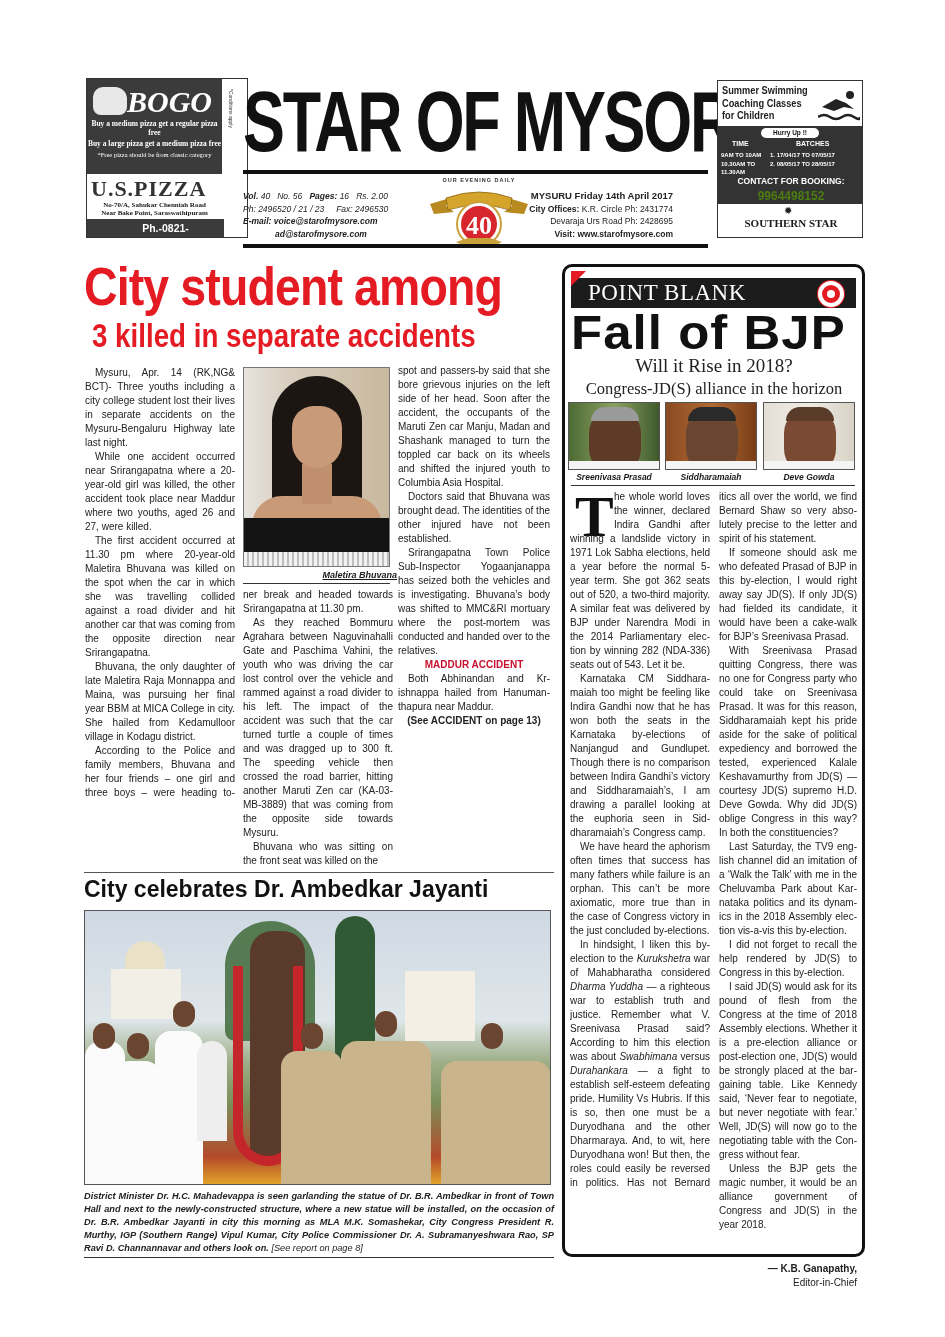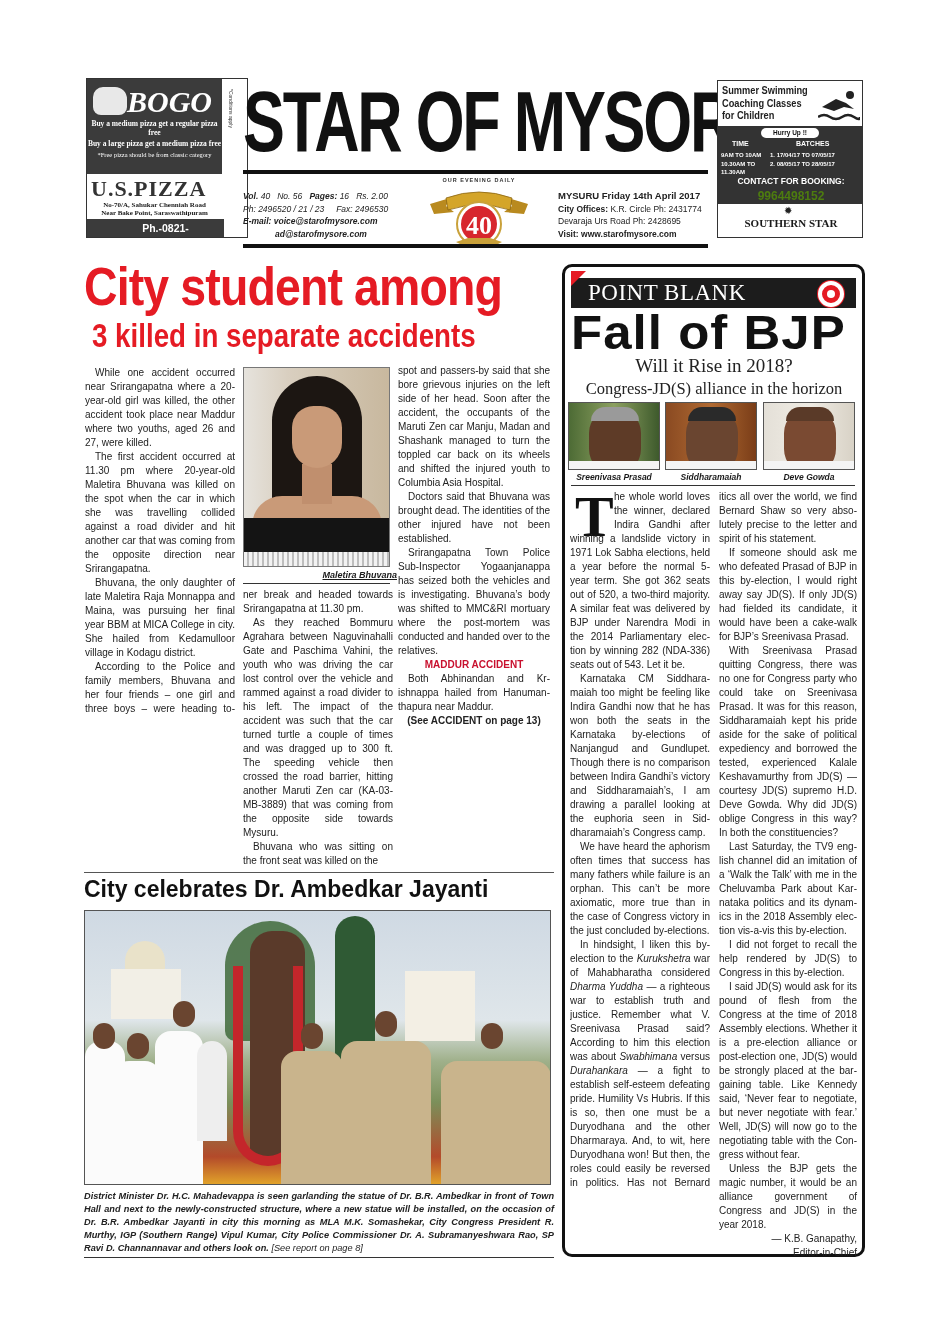--- a/index.html
+++ b/index.html
@@ -21,21 +21,21 @@
   #ad-pizza .phone { position: absolute; left: 0; bottom: 0; width: 137px; height: 18px; background: #3b3b3b; color: #fff; font-weight: 700; font-size: 10.5px; line-height: 18px; text-align: center; padding-left: 20px; }
 
   
   #masthead-title { left: 243px; top: 72px; width: 465px; height: 98px; font-family: "Liberation Sans", sans-serif; font-weight: 700; font-size: 86px; line-height: 98px; letter-spacing: -3px; transform: scaleX(0.73); transform-origin: left top; white-space: nowrap; color: #111; width: 640px; }
   #masthead-rule { left: 243px; top: 170px; width: 465px; height: 4px; background: #111; }
   #masthead-rule-bottom { left: 243px; top: 244px; width: 465px; height: 4px; background: #111; }
   .mh-small { font-size: 8.5px; line-height: 12.5px; color: #222; white-space: nowrap; }
   .mh-small b { font-weight: 700; }
   #tagline { left: 429px; top: 177px; width: 100px; text-align: center; font-size: 5.5px; font-weight: 700; letter-spacing: 1px; color: #333; }
   #info-left { left: 243px; top: 190px; font-style: italic; }
-  #info-right { left: 558px; top: 190px; width: 148px; }
+  #info-right { left: 525px; top: 190px; text-align: right; width: 148px; }
   #emblem { left: 428px; top: 184px; width: 102px; height: 66px; }
 
   
   #ad-swim { left: 717px; top: 80px; width: 146px; height: 158px; border: 1px solid #333; background: #fff; overflow: hidden; }
   #ad-swim .head { position: absolute; left: 4px; top: 3px; font-weight: 700; font-size: 10.5px; line-height: 12.5px; color: #222; transform: scaleX(0.88); transform-origin: left top; }
   #ad-swim .dark { position: absolute; left: 0; top: 45px; width: 146px; height: 78px; background: #333; color: #fff; }
   #ad-swim .hurry { position: absolute; left: 43px; top: 2px; width: 58px; height: 10px; background: #fff; color: #111; border-radius: 5px; font-size: 6.5px; font-weight: 700; line-height: 10px; text-align: center; }
   #ad-swim .row { position: absolute; font-size: 6px; font-weight: 700; white-space: nowrap; }
   #ad-swim .contact { position: absolute; left: 0; top: 50px; width: 146px; text-align: center; font-size: 8.5px; font-weight: 700; }
   #ad-swim .num { position: absolute; left: 0; top: 62px; width: 146px; text-align: center; font-size: 12px; font-weight: 700; }
@@ -100,21 +100,21 @@
   .mug .bg { position: absolute; inset: 0; }
   .mug .face { position: absolute; left: 20px; top: 6px; width: 52px; height: 66px; border-radius: 24px 24px 26px 26px; background: #8a5a3e; }
   .mug .hairline { position: absolute; left: 22px; top: 4px; width: 48px; height: 14px; border-radius: 20px 20px 0 0; }
   .mug .shirt { position: absolute; left: 0; top: 58px; width: 92px; height: 12px; background: #f4f4f4; }
   .mug-cap { position: absolute; top: 472px; width: 92px; text-align: center; font-size: 8.5px; font-weight: 700; font-style: italic; white-space: nowrap; }
   #mug-rule { left: 571px; top: 485px; width: 284px; height: 1px; background: #333; }
 
   #pb-col1 { left: 570px; top: 490px; width: 140px; }
   #pb-col2 { left: 719px; top: 490px; width: 138px; }
   #dropcap { left: 575px; top: 492px; width: 36px; font-family: "Liberation Serif", serif; font-weight: 700; font-size: 58px; line-height: 50px; color: #111; }
-  #byline { text-align: right; font-weight: 400; text-indent: 0 !important; }
+  #byline { text-align: right; font-weight: 700; text-indent: 0 !important; margin-top: 30px; }
   #byline-role { text-align: right; text-indent: 0 !important; }
 </style>
 </head>
 <body>
 
 <div id="ad-pizza" class="abs">
   <div class="top">
     <span class="fist"></span>
     <div class="bogo">BOGO</div>
     <div class="line">Buy a medium pizza get a regular pizza free</div>
@@ -196,20 +196,21 @@
   </div>
   <div class="num" style="top:108px; color:#4d7c0f">9964498152</div>
   <div class="sstar-icon">✹</div>
   <div class="sstar">SOUTHERN STAR</div>
 </div>
 
 <div id="lead-h1" class="abs">City student among</div>
 <div id="lead-h2" class="abs">3 killed in separate accidents</div>
 
 <div id="col1" class="col">
+  <p>Mysuru, Apr. 14 (RK,NG&amp; BCT)- Three youths including a city college student lost their lives in separate accidents on the Mysuru-Bengaluru Highway late last night.</p>
   <p>While one accident occurred near Srirangapatna where a 20-year-old girl was killed, the other accident took place near Maddur where two youths, aged 26 and 27, were killed.</p>
   <p>The first accident occurred at 11.30 pm where 20-year-old Maletira Bhuvana was killed on the spot when the car in which she was travelling collided against a road divider and hit another car that was coming from the opposite direction near Srirangapatna.</p>
   <p>Bhuvana, the only daughter of late Maletira Raja Monnappa and Maina, was pursuing her fi­nal year BBM at MICA College in city. She hailed from Kedam­ulloor village in Kodagu district.</p>
   <p style="height:57px; overflow:hidden">According to the Police and family members, Bhuvana and her four friends – one girl and three boys – were heading to­wards Srirangapatna in their Volkswagen Polo car (KA-12-P-6905) to celebrate a birth­day party. They started from Mysuru at 8 pm and took a din­ner break and headed towards Srirangapatna at 11.30 pm.</p>
 </div>
 
 <div id="photo-girl" class="abs">
   <div class="hair"></div>
     <div class="shoulders"></div>
     <div class="neck"></div>

